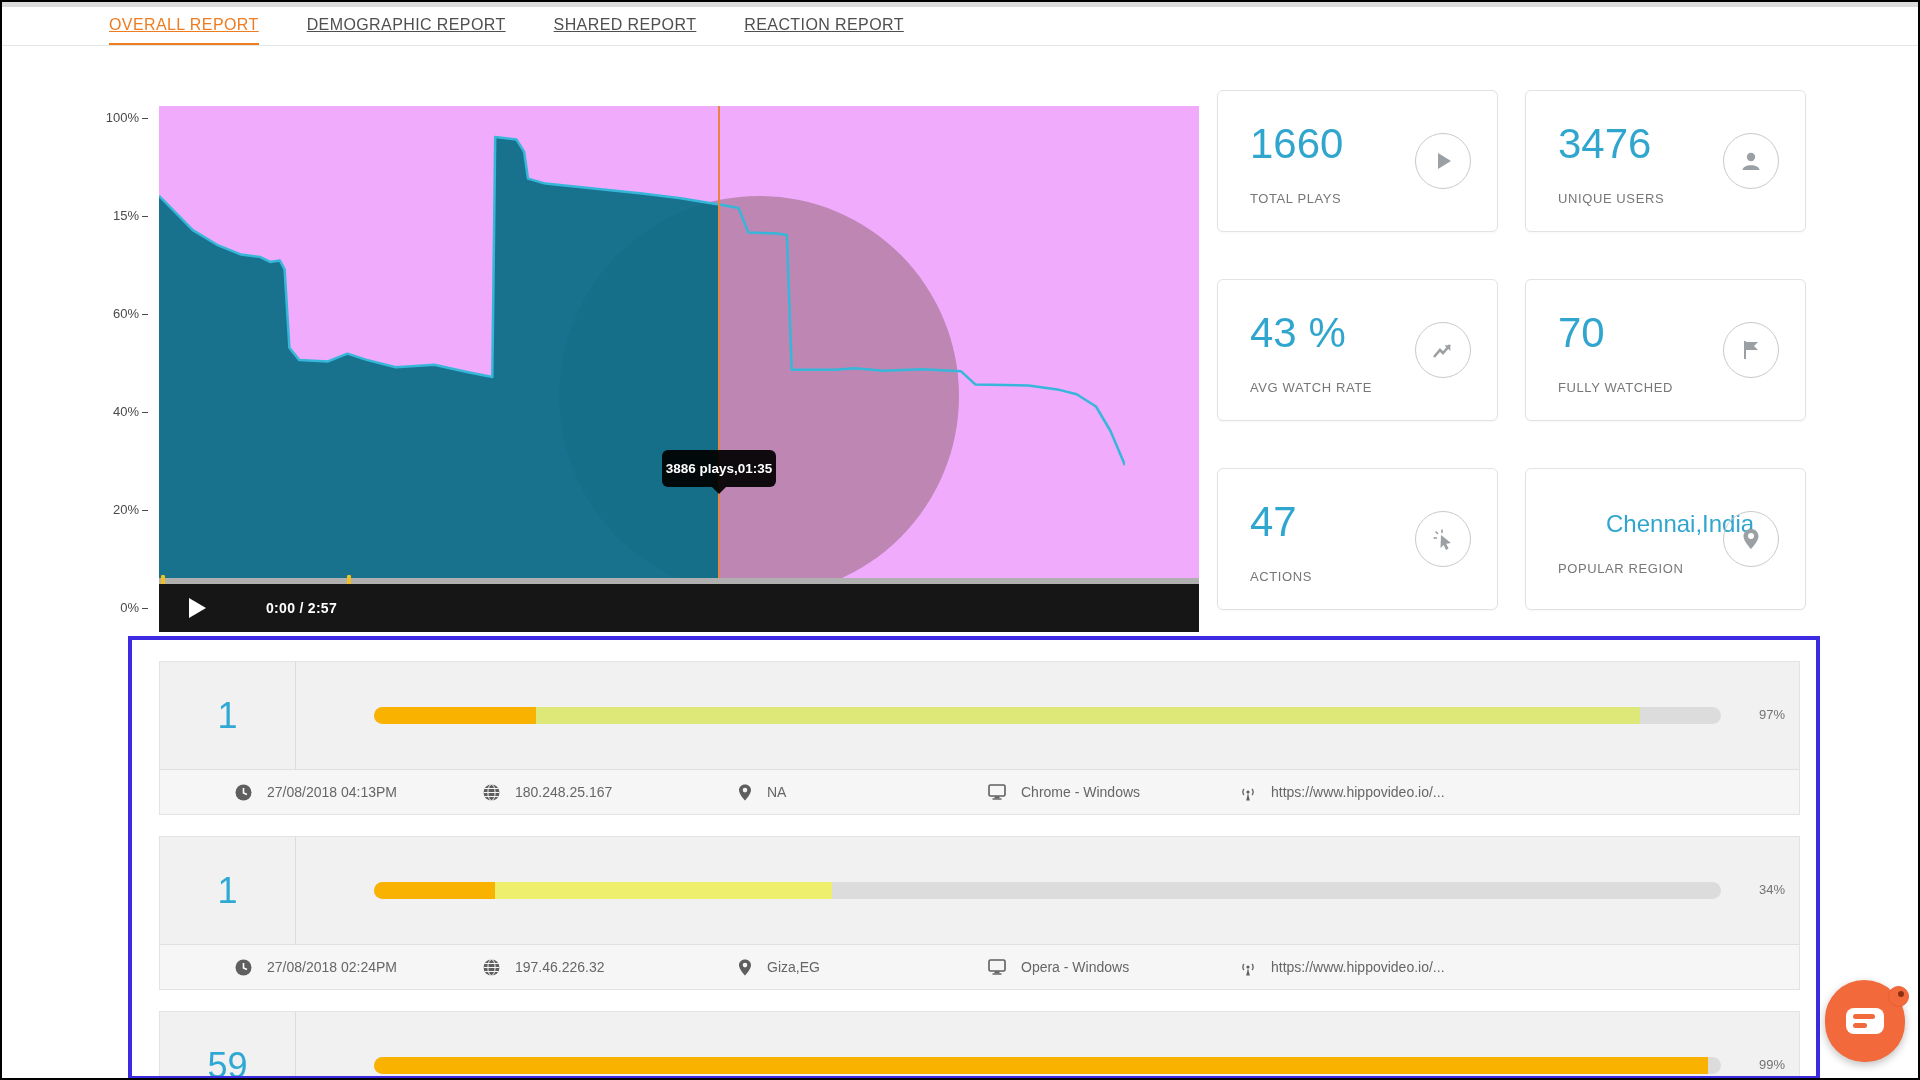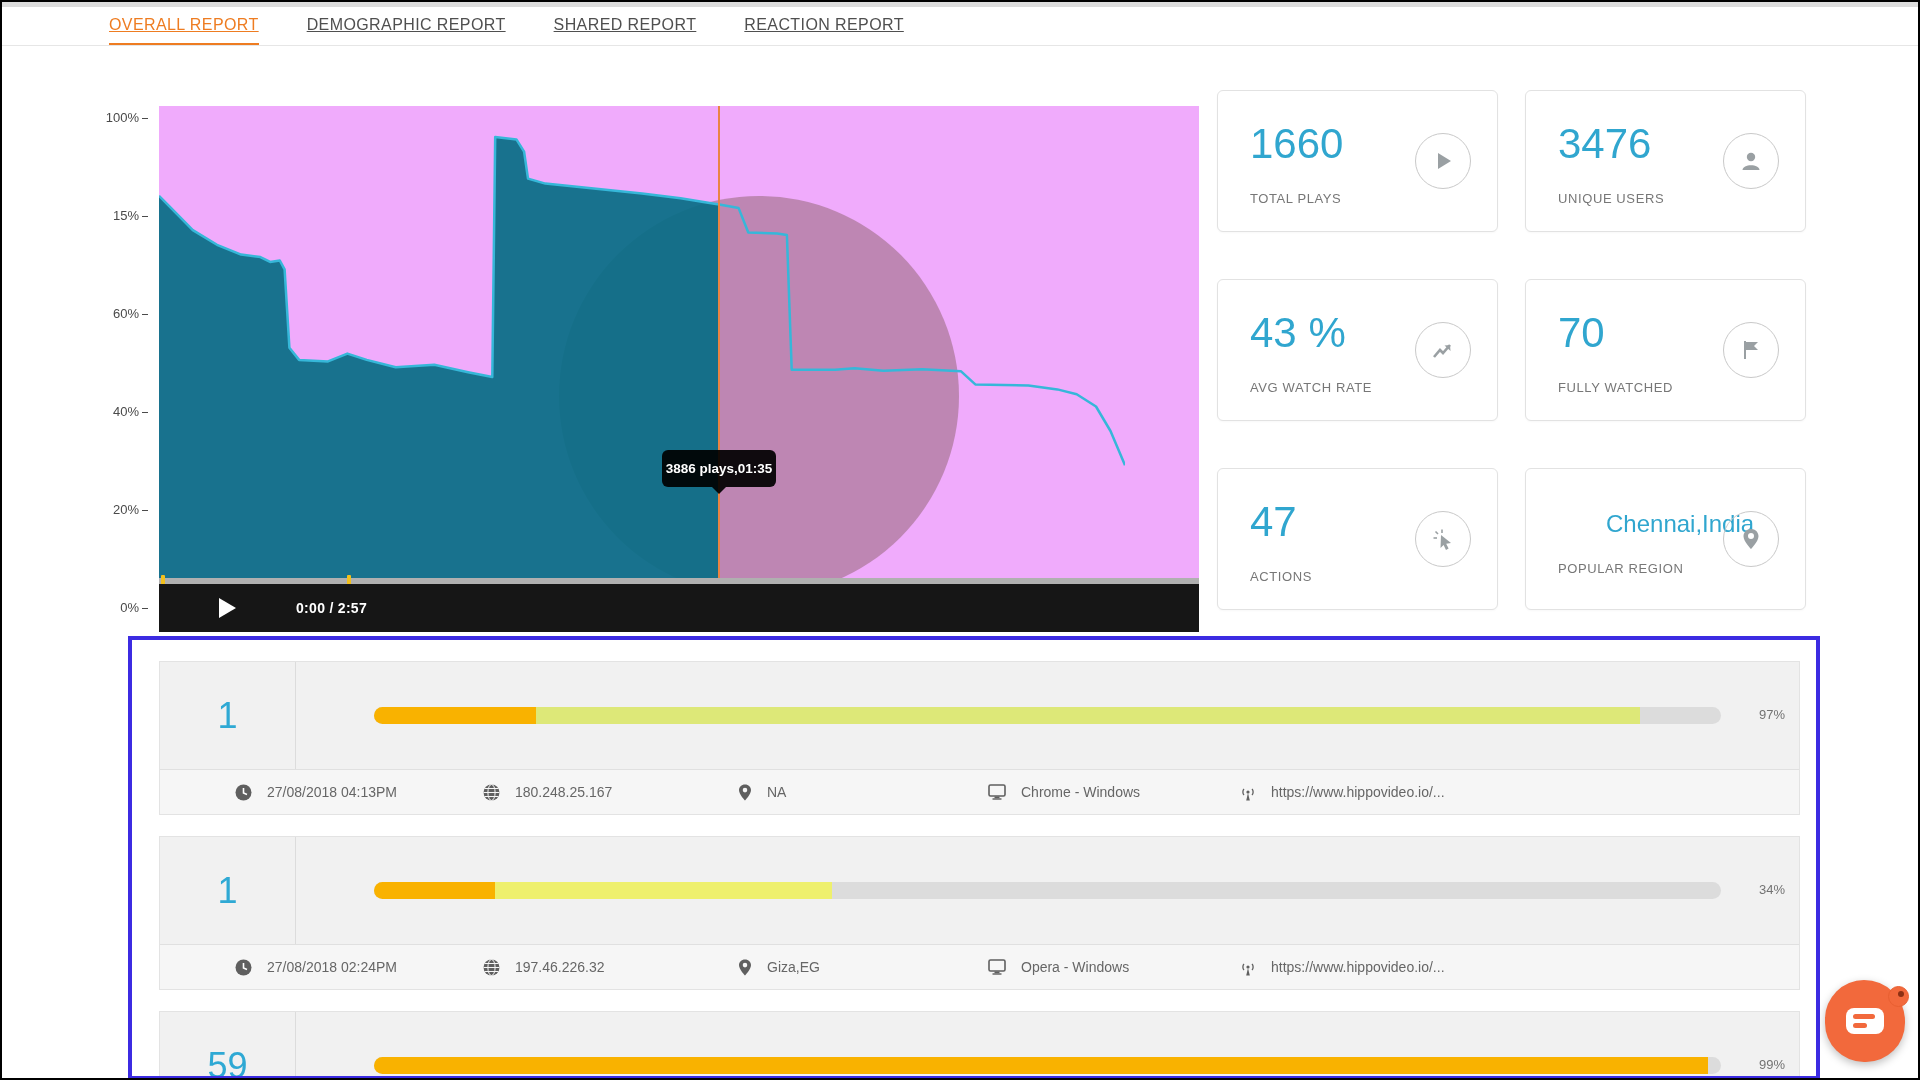--- a/index.html
+++ b/index.html
@@ -26,21 +26,21 @@
   .player svg { position:absolute; left:0; top:0; }
   .cursor-line { position:absolute; top:0; width:2px; height:480px; background:#e98443; }
   .tooltip { position:absolute; left:503px; top:344px; width:114px; height:37px; background:rgba(0,0,0,.92);
              border-radius:6px; color:#fff; font-size:13.5px; font-weight:bold; display:flex;
              align-items:center; justify-content:center; white-space:nowrap; }
   .tooltip .arrow { position:absolute; left:50%; bottom:-7px; margin-left:-7px; width:0; height:0;
              border-left:7px solid transparent; border-right:7px solid transparent; border-top:7px solid rgba(0,0,0,.92); }
   .seekbar { position:absolute; left:0; top:472px; width:100%; height:6px; background:#b0b0b0; cursor:pointer; }
   .marker { position:absolute; top:-3px; width:4px; height:12px; background:#f2c01d; border-radius:1px; }
   .controls { position:absolute; left:0; top:478px; width:100%; height:48px; background:#161616;
-              display:flex; align-items:center;padding-left:30px; }
+              display:flex; align-items:center; }
   .playbtn { margin-left:30px; width:0; height:0; border-left:17px solid #fff; border-top:10px solid transparent;
              border-bottom:10px solid transparent; cursor:pointer; }
   .time { margin-left:60px; color:#fff; font-size:14px; font-weight:bold; letter-spacing:.3px; }
 
   
   .stats { position:absolute; left:1215px; top:88px; display:grid;
            grid-template-columns:281px 281px; column-gap:27px; row-gap:47px; }
   .card { position:relative; height:142px; background:#fff; border:1px solid #e2e2e2; border-radius:6px;
           box-shadow:0 1px 2px rgba(0,0,0,.03); padding:30px 0 0 32px; }
   .card .val { font-size:42px; font-weight:400; color:#30a6cf; line-height:1.1; }

